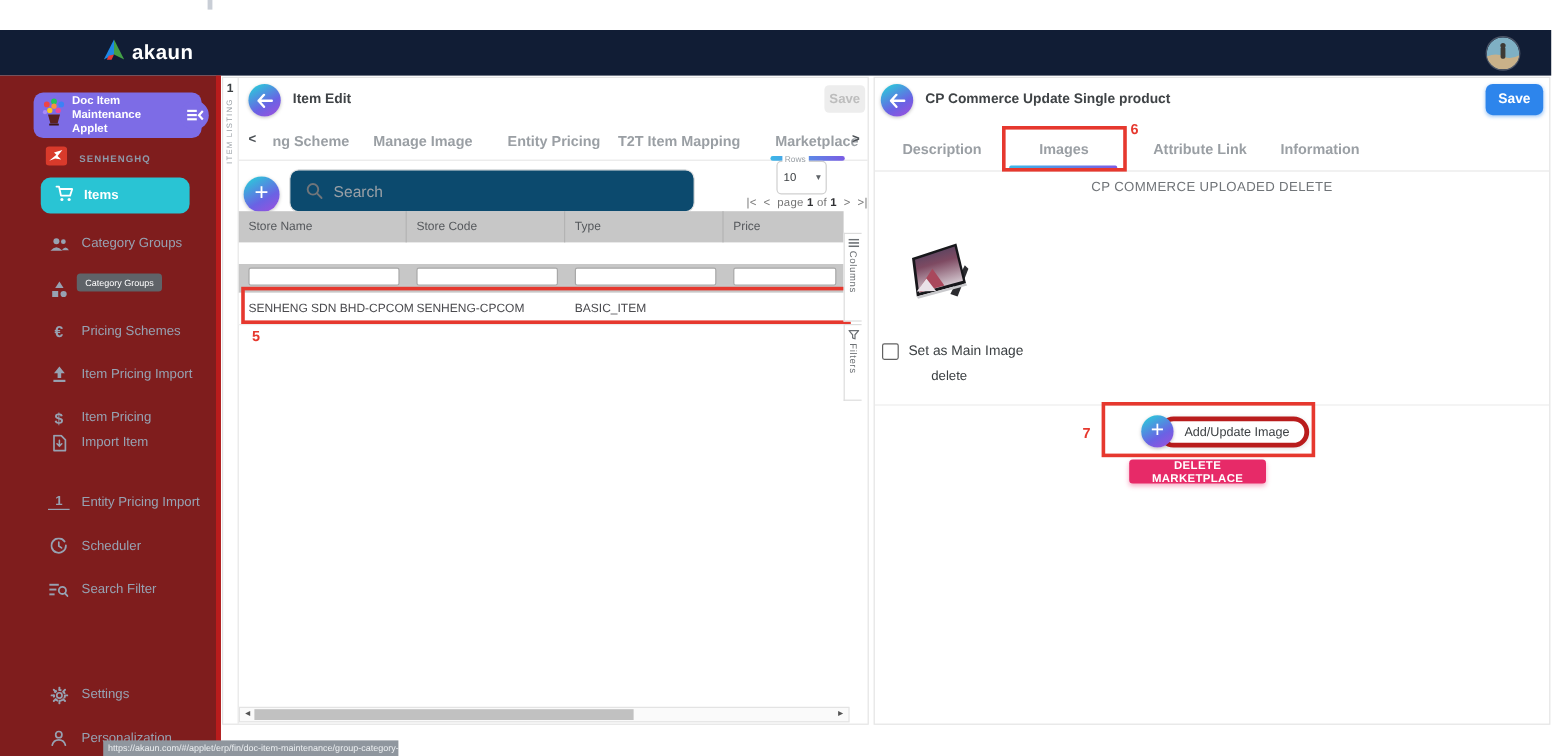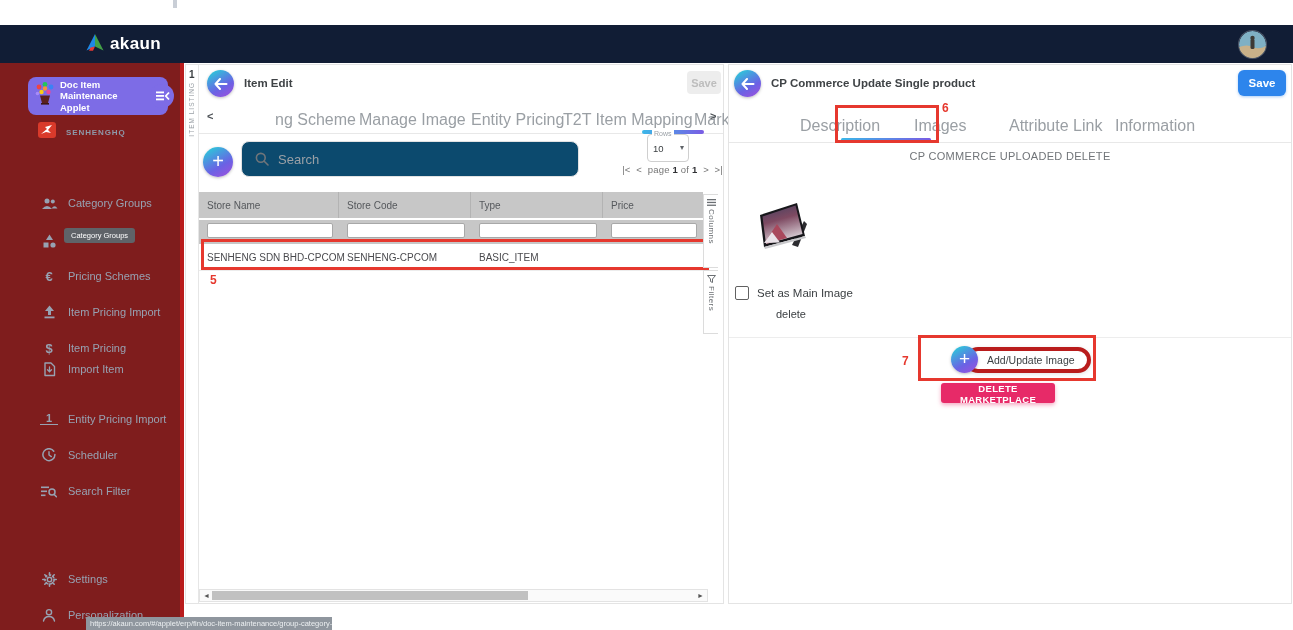--- a/index.html
+++ b/index.html
@@ -38,34 +38,34 @@
   .vstrip-num { position:absolute; left:3px; top:4px; font-size:10px; font-weight:700; color:#3c4043; }
   .vlabel { position:absolute; left:2px; top:17px; font-size:6.5px; color:#9aa0a6; letter-spacing:1px; writing-mode:vertical-rl; transform:rotate(180deg); }
 
   .grad-circle { border-radius:50%; background:linear-gradient(150deg,#2ec5da 10%,#6a62e4 62%,#9b51dd 96%); display:flex; align-items:center; justify-content:center; box-shadow:0 1px 3px rgba(0,0,0,.25); }
   .panel-title { font-size:11.5px; font-weight:700; color:#3f4346; white-space:nowrap; }
 
   .save-disabled { background:#ededed; color:#bdbdbd; font-size:11px; font-weight:600; border:none; border-radius:4px; }
   .save-primary { background:#2d85ec; color:#fff; font-size:11.5px; font-weight:700; border:none; border-radius:6px; box-shadow:0 1px 3px rgba(45,133,236,.4); }
 
   .tabbar { position:absolute; border-bottom:1px solid #e8e8e8; }
-  .tab { position:absolute; top:0; font-size:16px; font-weight:400; color:#9a9fa4; white-space:nowrap;margin-left:48px; }
+  .tab { position:absolute; top:0; font-size:12px; font-weight:700; color:#9a9fa4; white-space:nowrap; }
   .tab-underline { position:absolute; height:4px; border-radius:2px; background:linear-gradient(90deg,#3bb7e8,#7a5ce4); }
   .chev { position:absolute; font-size:11px; color:#4c5156; font-weight:700; }
 
   .search-box { position:absolute; left:55px; top:76px; width:338px; height:36px; border:1.5px solid #e2e2e2; border-radius:8px; display:flex; align-items:center; gap:9px; padding-left:13px; background:#0c4a6e; }
   .search-ph { font-size:13px; color:#9aa0a6; }
   .rows-field { position:absolute; left:461px; top:69px; width:42px; height:28px; border:1px solid #cfcfcf; border-radius:4px; }
   .rows-legend { position:absolute; left:4px; top:-5px; background:#fff; padding:0 2px; font-size:7px; color:#9aa0a6; }
   .rows-val { position:absolute; left:5px; top:8px; font-size:9.5px; color:#3c4043; }
   .rows-caret { position:absolute; right:4px; top:8px; font-size:8px; color:#5f6368; }
   .pager2 { position:absolute; left:430px; top:99px; width:107px; font-size:9.5px; color:#757575; text-align:right; white-space:nowrap; letter-spacing:.2px; }
   .pager2 b { color:#303134; font-weight:700; }
 
-  .grid-head { position:absolute; left:13px; top:127px; width:504px; height:26px; background:#c7c7c7; display:flex; }
+  .grid-head { position:absolute; left:13px; top:111px; width:504px; height:26px; background:#c7c7c7; display:flex; }
   .grid-filter { position:absolute; left:13px; top:155px; width:504px; height:24px; background:#c7c7c7; }
   .gcol { border-right:1px solid #b3b3b3; display:flex; align-items:center; padding-left:8px; font-size:10px; color:#55585c; }
   .finput { position:absolute; top:3px; height:15px; background:#fff; border:1px solid #a8a8a8; border-radius:2px; }
   .grid-row { position:absolute; left:13px; top:179px; width:504px; height:27px; background:#fff; border-bottom:1px solid #ececec; display:flex; align-items:center; }
   .gcell { font-size:10px; color:#4a4a4e; padding-left:8px; white-space:nowrap; }
 
   .red-box { position:absolute; border:3px solid #e6382e; background:transparent; }
   .red-num { position:absolute; color:#e6382e; font-size:12px; font-weight:700; }
 
   .side-tab { position:absolute; left:517px; width:15px; border:1px solid #dcdcdc; border-right:none; display:flex; flex-direction:column; align-items:center; padding-top:4px; gap:3px; background:#fff; }
@@ -142,20 +142,30 @@
     <div class="org-row">
       <span>
         <svg width="18" height="18" viewBox="0 0 18 18">
           <rect x="0" y="1" width="18" height="16" rx="3" fill="#d93a2b"></rect>
           <path d="M3 13 L9 8 L7 6 L14 4 L10 9 L13 12 L8 11 Z" fill="#fff"></path>
         </svg>
       </span>
       <span class="org-label">SENHENGHQ</span>
     </div>
 
+    <div class="items-active">
+      <span>
+        <svg width="16" height="15" viewBox="0 0 16 15">
+          <path d="M1 1.5 h2.2 l1.6 7.5 h7.6 l1.8 -5.5 h-10" stroke="#fff" stroke-width="1.5" fill="none" stroke-linecap="round" stroke-linejoin="round"></path>
+          <circle cx="5.6" cy="12.3" r="1.3" fill="#fff"></circle>
+          <circle cx="11.6" cy="12.3" r="1.3" fill="#fff"></circle>
+        </svg>
+      </span>
+      <span>Items</span>
+    </div>
 
     <div class="nav-row" style="top:131px;">
       <span class="nav-ic">
         <svg width="17" height="13" viewBox="0 0 17 13">
           <circle cx="6" cy="4" r="2.5" fill="#97a2b2"></circle>
           <circle cx="11.8" cy="4.4" r="2" fill="#97a2b2"></circle>
           <path d="M1 12 q5 -6 10 0 z" fill="#97a2b2"></path>
           <path d="M10.5 11.5 q3.2 -4.5 6 0 z" fill="#97a2b2"></path>
         </svg>
       </span>

